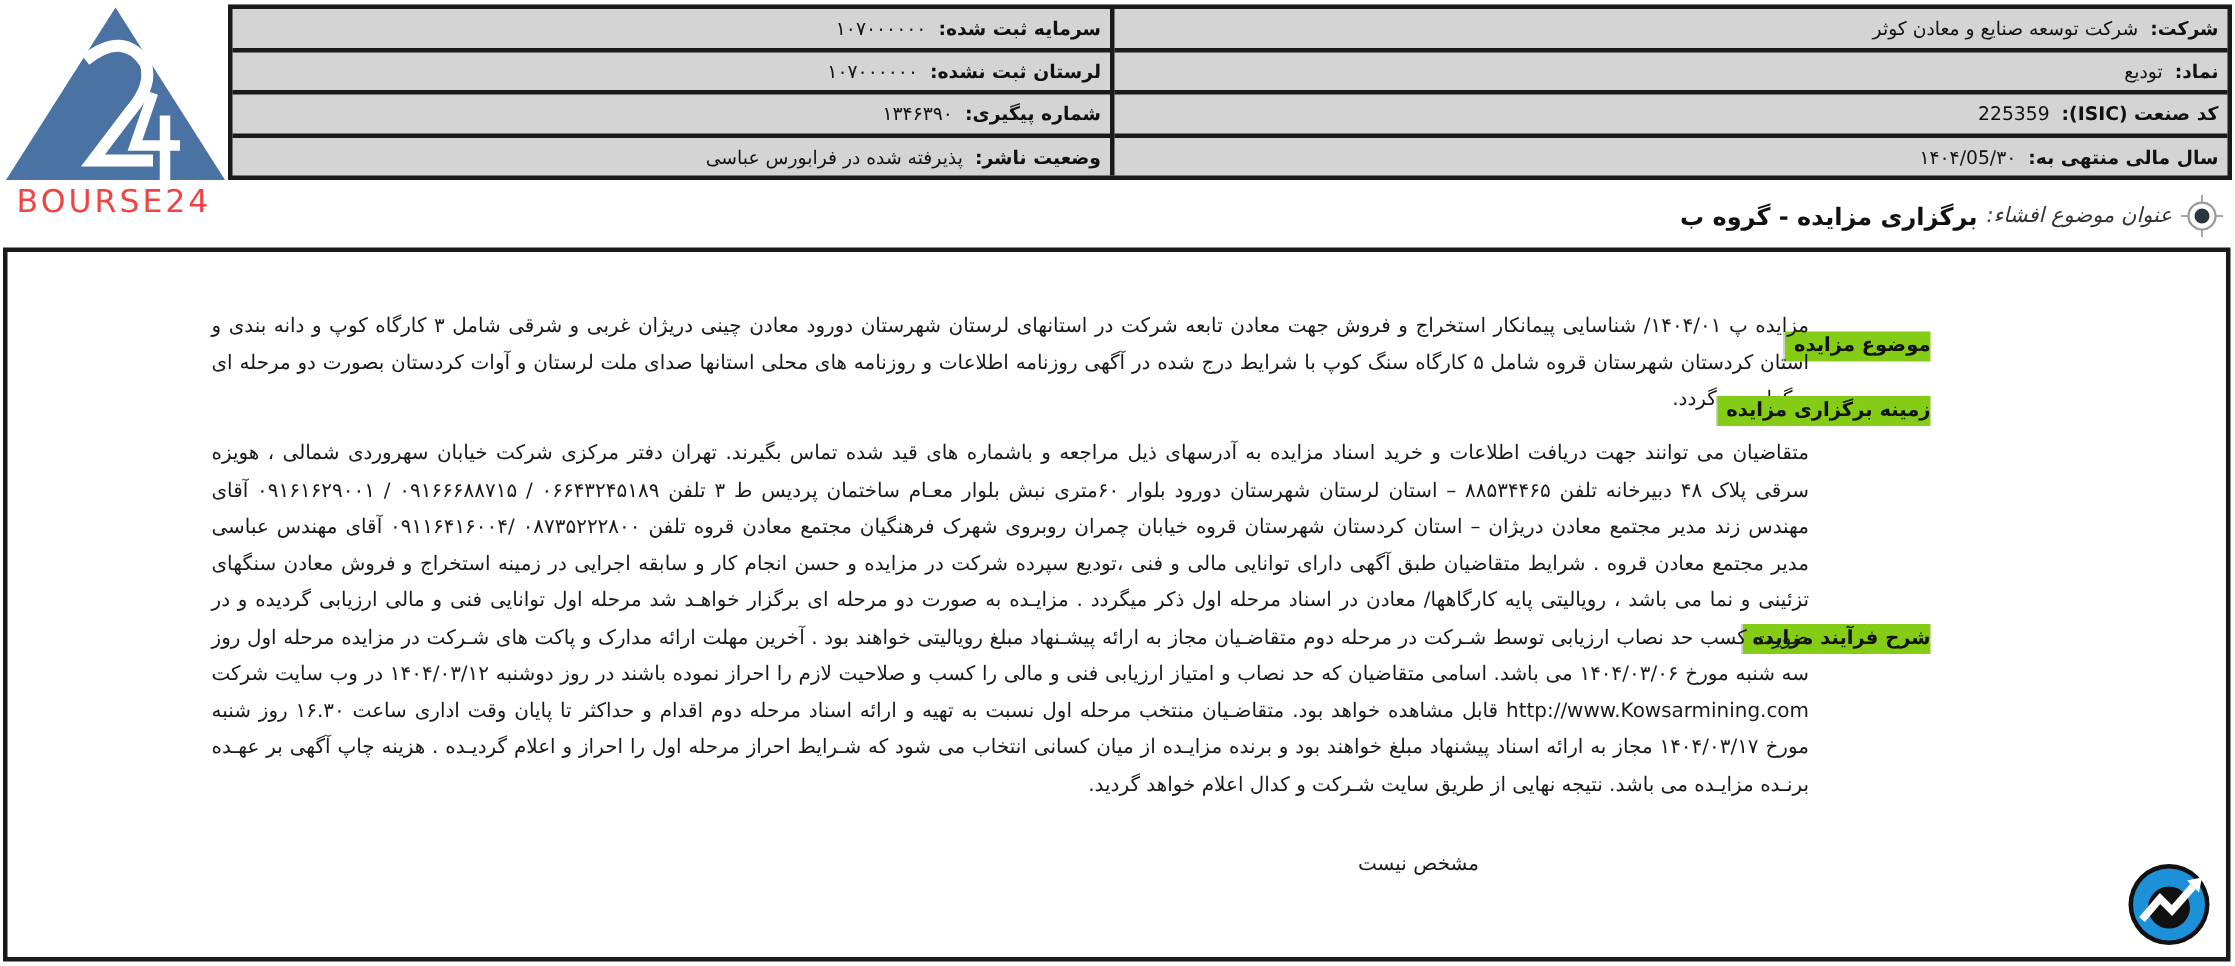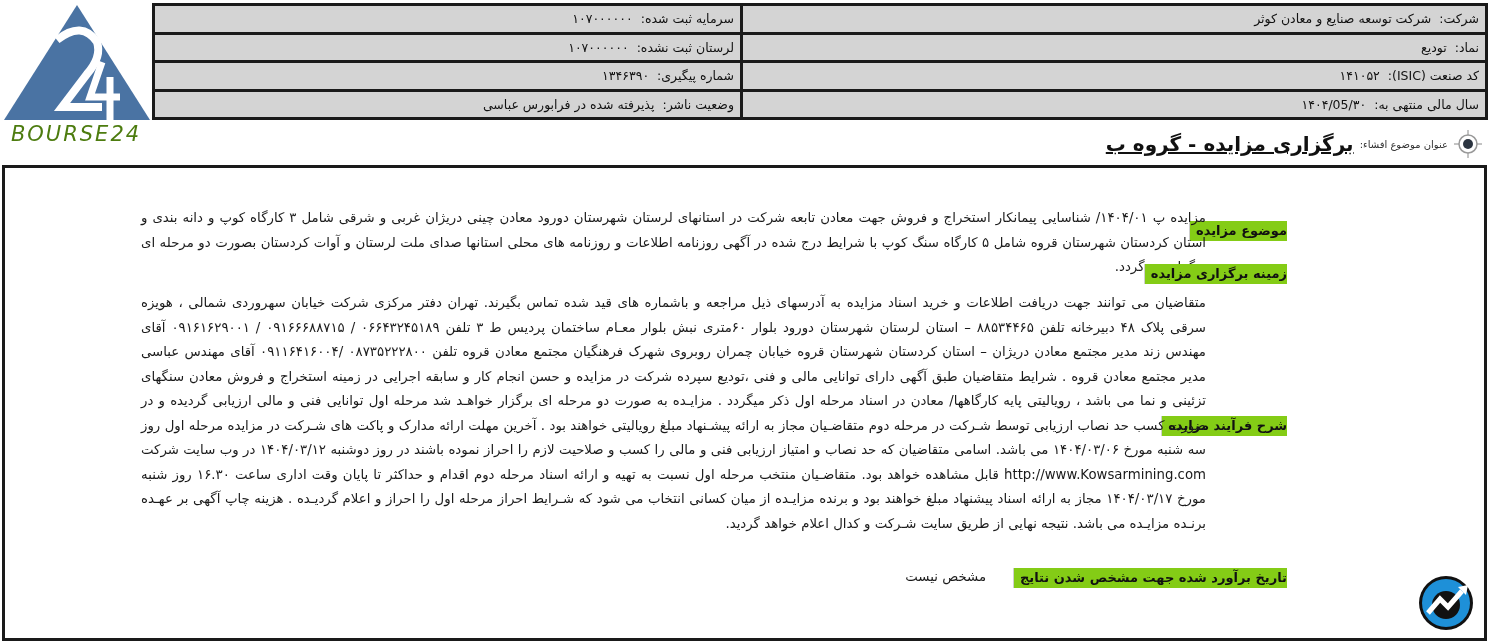--- a/index.html
+++ b/index.html
@@ -8,35 +8,35 @@
 
   
   .info-table { position:absolute; left:152px; top:3px; width:1336px; height:117px;
                 border:3px solid #1a1a1a; box-sizing:border-box; background:#d4d4d4;
                 display:flex; direction:rtl; }
   .info-col { flex:1; display:flex; flex-direction:column; }
   .info-col.right { border-left:3px solid #1a1a1a; flex:0 0 742px; }
   .info-row { flex:1; display:flex; align-items:center; padding:0 6px;
               font-size:12.5px; border-bottom:3px solid #1a1a1a; direction:rtl; }
   .info-row:last-child { border-bottom:none; }
-  .info-label { font-weight:normal; margin-left:8px; white-space:nowrap; }
+  .info-label { font-weight:bold; margin-left:8px; white-space:nowrap; }
   .info-value { white-space:nowrap; }
 
   
   .logo { position:absolute; left:2px; top:2px; width:150px; height:150px; }
   .logo-text { position:absolute; left:2px; top:122px; width:148px; text-align:center;
                font-family:"DejaVu Sans", sans-serif; font-size:21px; letter-spacing:2px;
-               color:#4d7c0f; font-weight:normal;font-style:italic; }
+               color:#ef4444; font-weight:normal; }
 
   
   .subject { position:absolute; right:8px; top:130px; display:flex; align-items:center;
              direction:rtl; gap:6px; }
   .subject-icon { width:28px; height:28px; }
-  .subject-prefix { font-size:10px; color:#333; }
-  .subject-title { font-size:20px; font-weight:bold; color:#111;text-decoration:underline; }
+  .subject-prefix { font-size:14px; color:#333;font-style:italic; }
+  .subject-title { font-size:16px; font-weight:bold; color:#111; }
 
   
   .main-box { position:absolute; left:2px; top:165px; width:1485px; height:476px;
               border:3px solid #1a1a1a; box-sizing:border-box; background:#fff; }
   .row-label { position:absolute; right:8px; direction:rtl; font-weight:bold; font-size:13px;
                white-space:nowrap; padding-left:6px; border-left:1px solid #cfcfcf;
                height:20px; line-height:20px; background:#84cc16; }
   .row-text { position:absolute; direction:rtl; text-align:justify; text-align-last:right;
               font-family:"DejaVu Sans", sans-serif; font-size:13.3px; line-height:24.5px;
               color:#1a1a1a; }
@@ -60,21 +60,21 @@
     <div class="info-row">
       <span class="info-label">شرکت:</span>
       <span class="info-value">شرکت توسعه صنایع و معادن کوثر</span>
     </div>
     <div class="info-row">
       <span class="info-label">نماد:</span>
       <span class="info-value">تودیع</span>
     </div>
     <div class="info-row">
       <span class="info-label">کد صنعت (ISIC):</span>
-      <span class="info-value">۱۴۱۰۵۲</span>
+      <span class="info-value">225359</span>
     </div>
     <div class="info-row">
       <span class="info-label">سال مالی منتهی به:</span>
       <span class="info-value">۱۴۰۴/05/۳۰</span>
     </div>
   </div>
   <div class="info-col">
     <div class="info-row">
       <span class="info-label">سرمایه ثبت شده:</span>
       <span class="info-value">۱۰۷۰۰۰۰۰۰</span>
@@ -108,21 +108,20 @@
 <div class="main-box">
 
   <div class="row-label" style="top:53px; right:197px;">موضوع مزایده</div>
   <div class="row-text" style="top:38px; right:278px; width:1065px;">مزایده پ ۱۴۰۴/۰۱/ شناسایی پیمانکار استخراج و فروش جهت معادن تابعه شرکت در استانهای لرستان شهرستان دورود معادن چینی دریژان غربی و شرقی شامل ۳ کارگاه کوپ و دانه بندی و استان کردستان شهرستان قروه شامل ۵ کارگاه سنگ کوپ با شرایط درج شده در آگهی روزنامه اطلاعات و روزنامه های محلی استانها صدای ملت لرستان و آوات کردستان بصورت دو مرحله ای برگزار می گردد.</div>
 
   <div class="row-label" style="top:96px; right:197px;">زمینه برگزاری مزایده</div>
 
   <div class="row-label" style="top:248px; right:197px;">شرح فرآیند مزایده</div>
   <div class="row-text" style="top:123px; right:278px; width:1065px;">متقاضیان می توانند جهت دریافت اطلاعات و خرید اسناد مزایده به آدرسهای ذیل مراجعه و باشماره های قید شده تماس بگیرند. تهران دفتر مرکزی شرکت خیابان سهروردی شمالی ، هویزه سرقی پلاک ۴۸ دبیرخانه تلفن ۸۸۵۳۴۴۶۵ – استان لرستان شهرستان دورود بلوار ۶۰متری نبش بلوار معـام ساختمان پردیس ط ۳ تلفن ۰۶۶۴۳۲۴۵۱۸۹ / ۰۹۱۶۶۶۸۸۷۱۵ / ۰۹۱۶۱۶۲۹۰۰۱ آقای مهندس زند مدیر مجتمع معادن دریژان – استان کردستان شهرستان قروه خیابان چمران روبروی شهرک فرهنگیان مجتمع معادن قروه تلفن ۰۸۷۳۵۲۲۲۸۰۰ /۰۹۱۱۶۴۱۶۰۰۴ آقای مهندس عباسی مدیر مجتمع معادن قروه . شرایط متقاضیان طبق آگهی دارای توانایی مالی و فنی ،تودیع سپرده شرکت در مزایده و حسن انجام کار و سابقه اجرایی در زمینه استخراج و فروش معادن سنگهای تزئینی و نما می باشد ، رویالیتی پایه کارگاهها/ معادن در اسناد مرحله اول ذکر میگردد . مزایـده به صورت دو مرحله ای برگزار خواهـد شد مرحله اول توانایی فنی و مالی ارزیابی گردیده و در صورت کسب حد نصاب ارزیابی توسط شـرکت در مرحله دوم متقاضـیان مجاز به ارائه پیشـنهاد مبلغ رویالیتی خواهند بود . آخرین مهلت ارائه مدارک و پاکت های شـرکت در مزایده مرحله اول روز سه شنبه مورخ ۱۴۰۴/۰۳/۰۶ می باشد. اسامی متقاضیان که حد نصاب و امتیاز ارزیابی فنی و مالی را کسب و صلاحیت لازم را احراز نموده باشند در روز دوشنبه ۱۴۰۴/۰۳/۱۲ در وب سایت شرکت http://www.Kowsarmining.com قابل مشاهده خواهد بود. متقاضـیان منتخب مرحله اول نسبت به تهیه و ارائه اسناد مرحله دوم اقدام و حداکثر تا پایان وقت اداری ساعت ۱۶.۳۰ روز شنبه مورخ ۱۴۰۴/۰۳/۱۷ مجاز به ارائه اسناد پیشنهاد مبلغ خواهند بود و برنده مزایـده از میان کسانی انتخاب می شود که شـرایط احراز مرحله اول را احراز و اعلام گردیـده . هزینه چاپ آگهی بر عهـده برنـده مزایـده می باشد. نتیجه نهایی از طریق سایت شـرکت و کدال اعلام خواهد گردید.</div>
 
-  <div class="row-label" style="top:400px; right:197px;">تاریخ برآورد شده جهت مشخص شدن نتایج</div>
   <div class="row-text" style="top:397px; right:498px; width:150px;">مشخص نیست</div>
 </div>
 
 <svg class="corner-logo" viewBox="0 0 56 56">
   <circle cx="28" cy="28" r="27" fill="#111"></circle>
   <circle cx="28" cy="28" r="24" fill="#1e90d8"></circle>
   <circle cx="28" cy="30" r="14" fill="#111"></circle>
   <path d="M10,38 L22,24 L30,32 L44,16" fill="none" stroke="#ffffff" stroke-width="5"></path>
   <polygon points="40,12 50,10 48,20" fill="#ffffff"></polygon>
 </svg>

